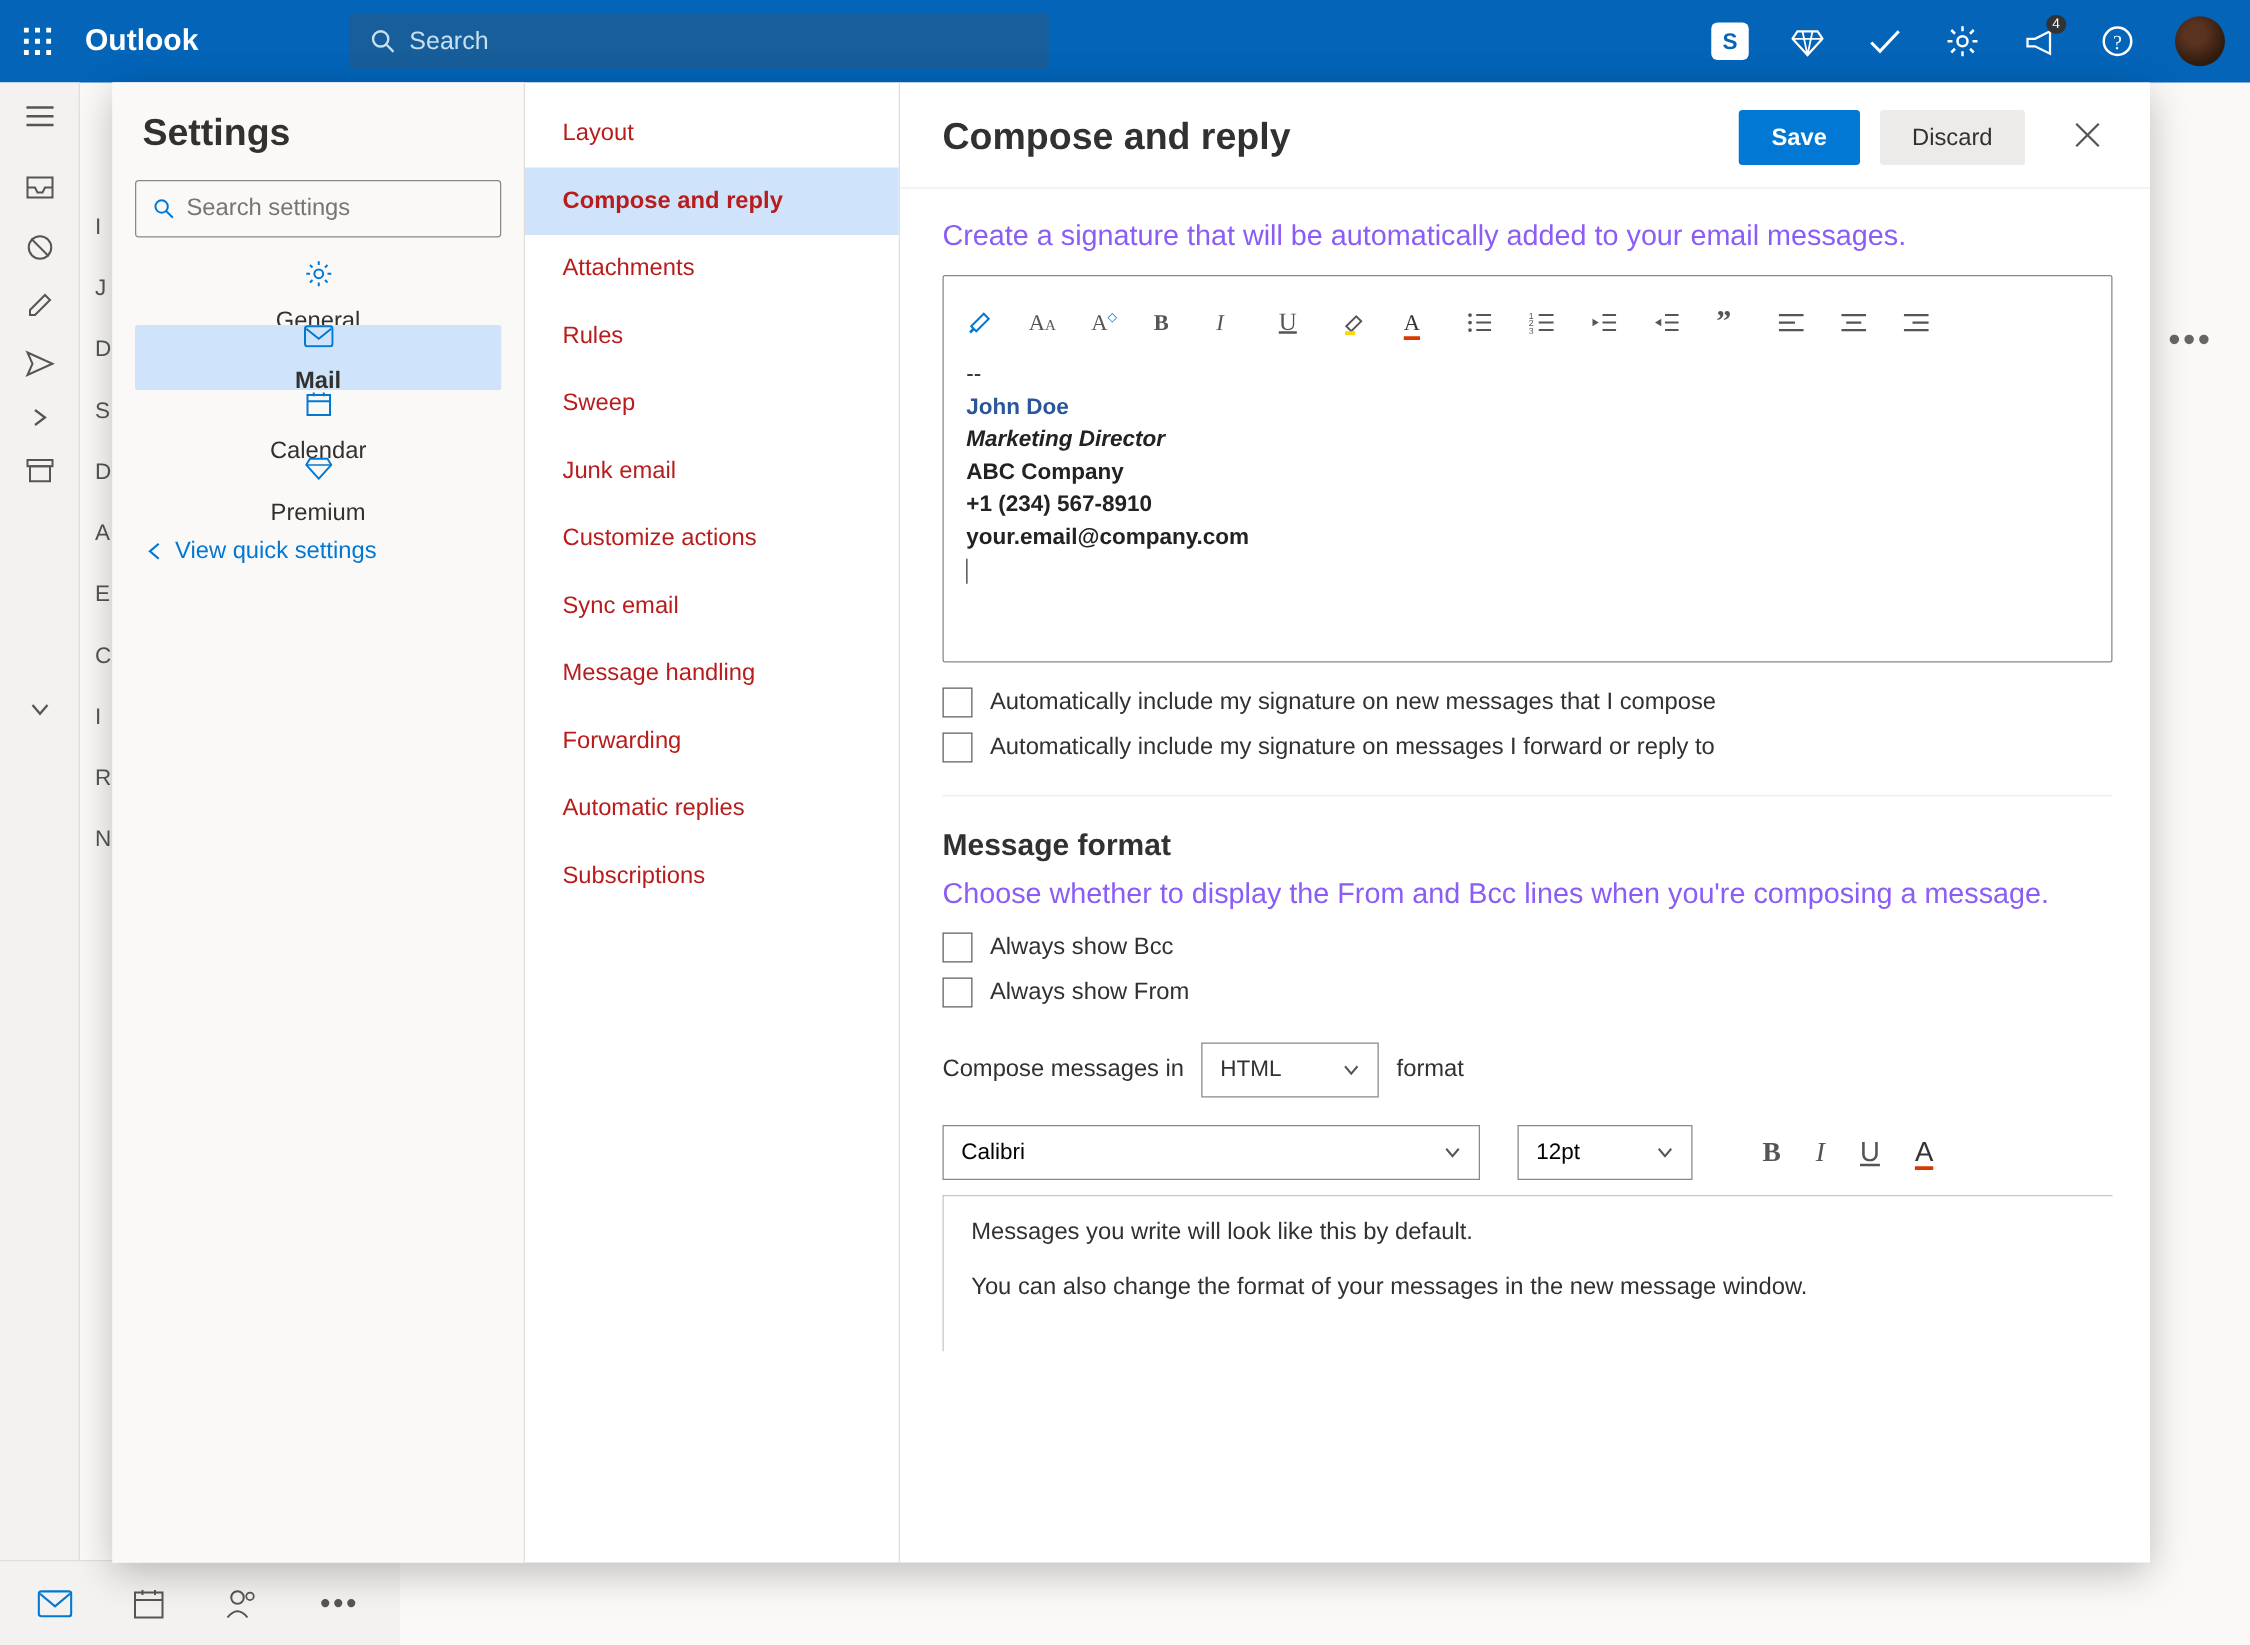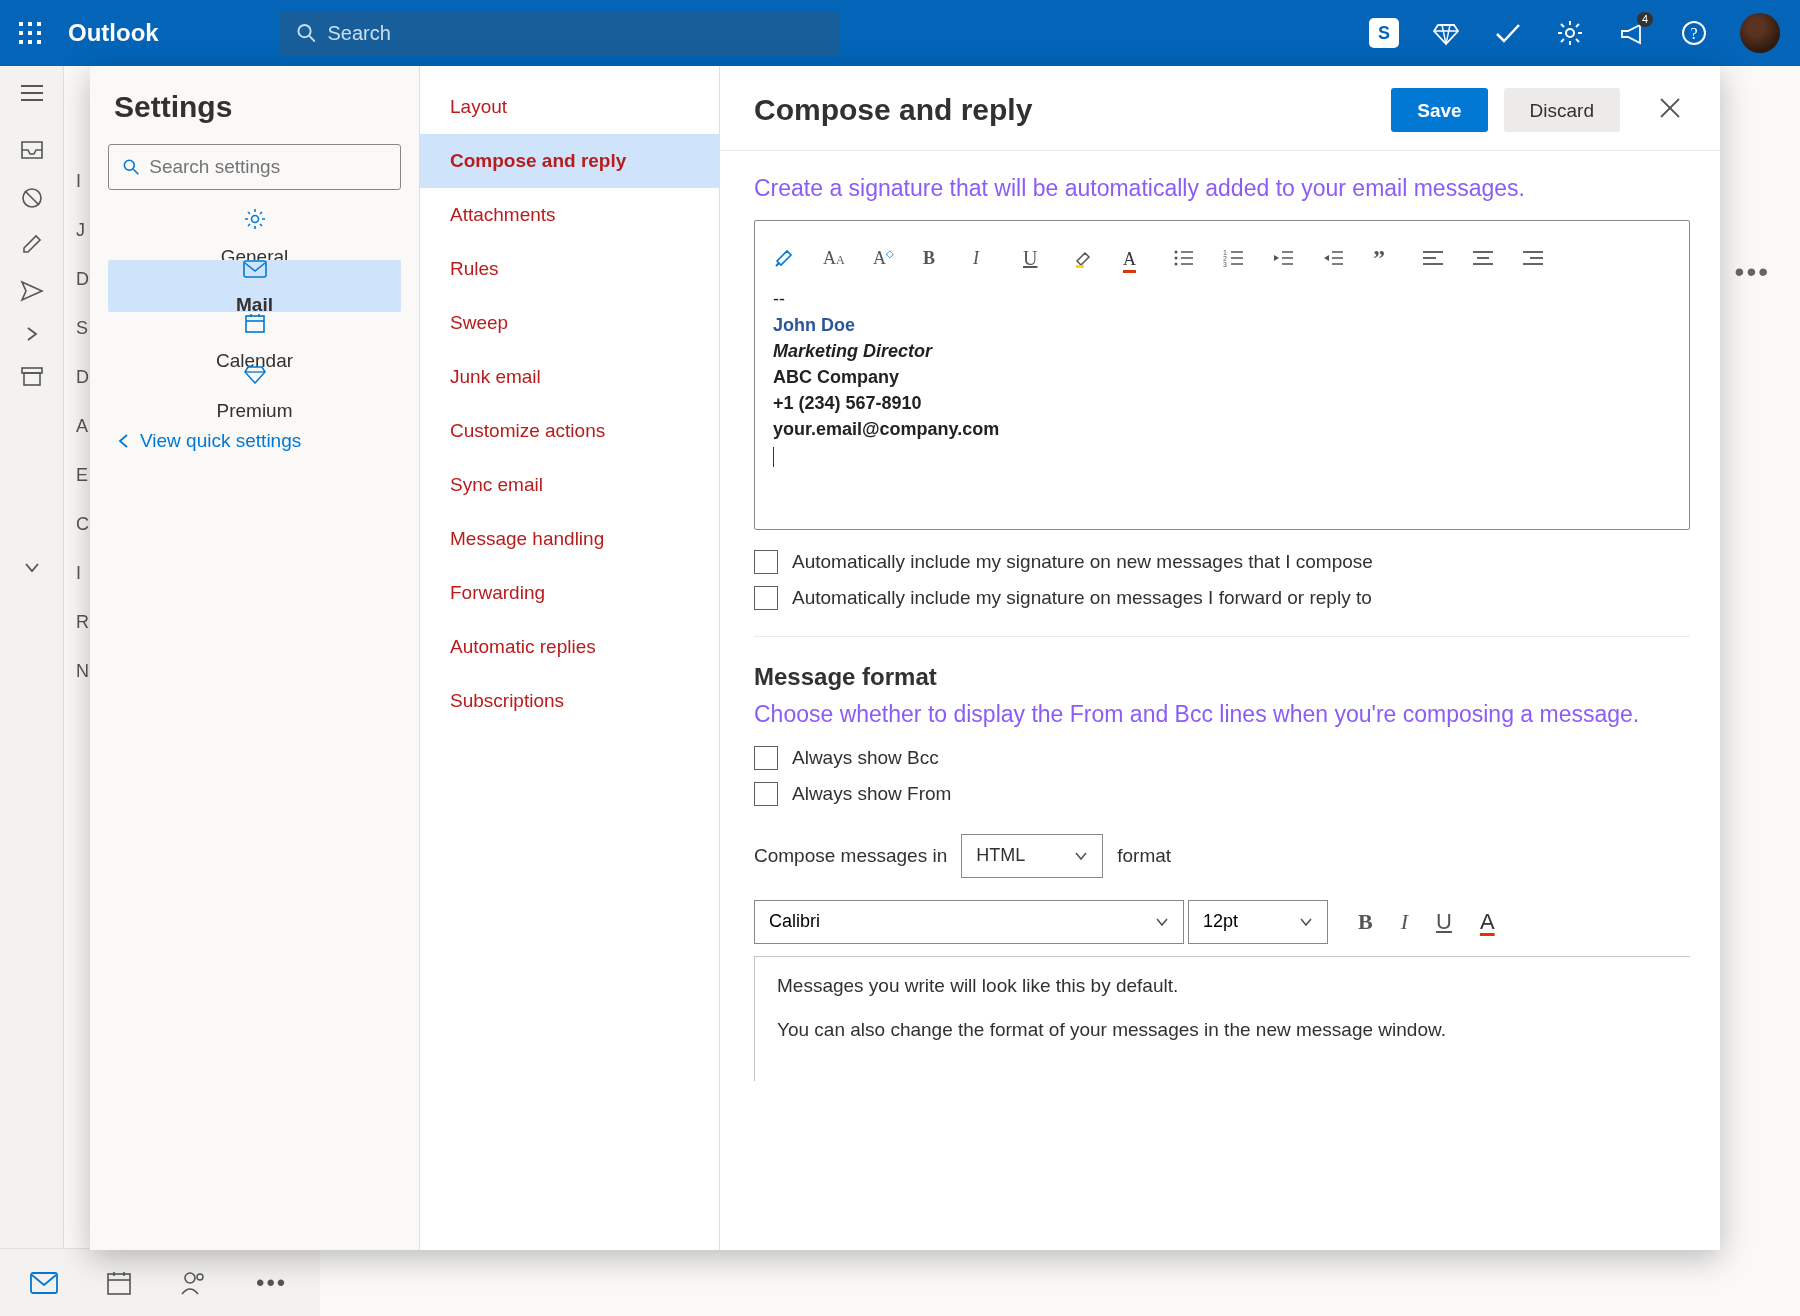--- a/index.html
+++ b/index.html
@@ -81,21 +81,21 @@
 .chk { width: 24px; height: 24px; border: 1px solid #605e5c; background: #fff; cursor: pointer; }
 
 .divider { border-top: 1px solid #edebe9; margin: 26px 0; }
 
 .inline-row { display: flex; align-items: center; gap: 14px; font-size: 19px; color: #323130; margin-top: 28px; }
 .dropdown { height: 44px; border: 1px solid #8a8886; background: #fff; display: flex; align-items: center; padding: 0 14px; gap: 20px; cursor: pointer; font-size: 18px; }
 .dropdown.small { width: 142px; justify-content: space-between; }
 .dropdown.font { width: 430px; justify-content: space-between; }
 .dropdown.size { width: 140px; justify-content: space-between; }
 
-.fmt-row { display: flex; align-items: center; gap: 4px; margin-top: 22px; }
+.fmt-row { display: flex; align-items: center; gap: 30px; margin-top: 22px; }
 .fmt-icons { display: flex; gap: 28px; color: #555; font-size: 22px; margin-left: 26px; }
 .fmt-b { font-weight: 900; font-family: Georgia, serif; }
 .fmt-i { font-style: italic; font-family: Georgia, serif; }
 .fmt-u { text-decoration: underline; }
 .fmt-a { color: #333; text-decoration: underline; text-decoration-color: #d83b01; text-decoration-thickness: 3px; text-underline-offset: 4px;}
 
 .preview-box { border-left: 1px solid #c8c6c4; border-top: 1px solid #c8c6c4; margin-top: 12px; padding: 18px 22px; font-size: 19px; color: #323130; }
 .preview-box p { margin-bottom: 22px; }
 
 svg { display: block; }

